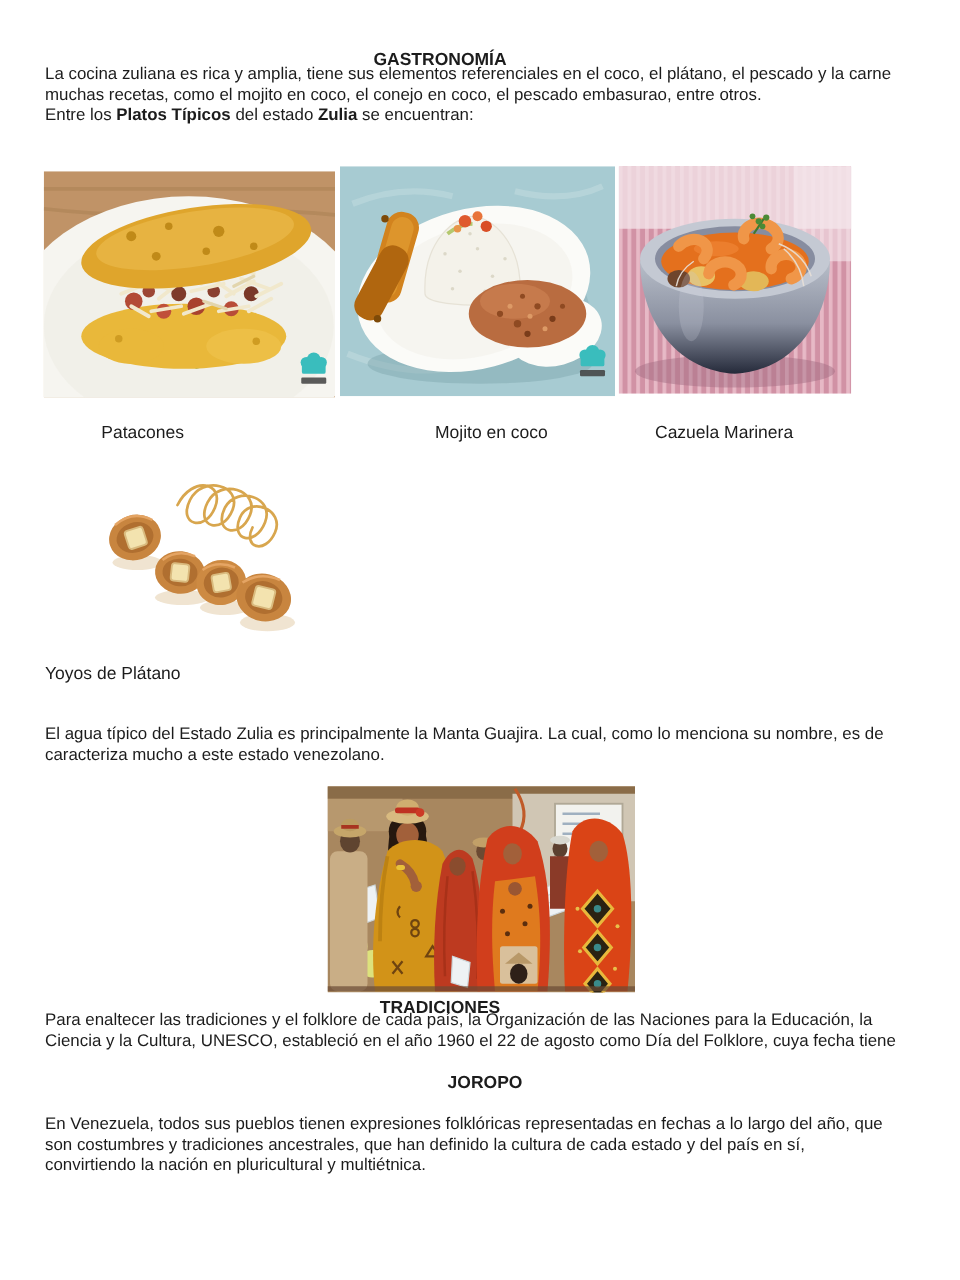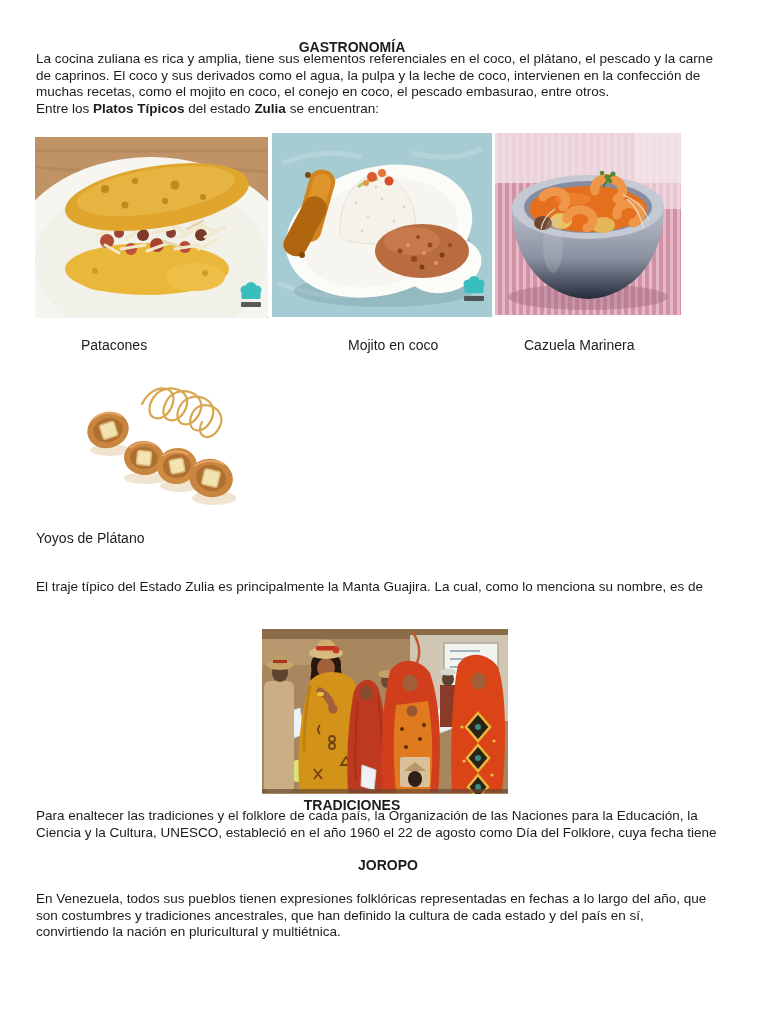--- a/index.html
+++ b/index.html
@@ -16,21 +16,20 @@
 </style>
 </head>
 <body>
 
 <div class="page">
 
   <h1 class="heading" style="top:36px;">GASTRONOMÍA</h1>
 
   <div class="para" style="top:51px;">
     <div class="ln">La cocina zuliana es rica y amplia, tiene sus elementos referenciales en el coco, el plátano, el pescado y la carne</div>
-    <div class="ln">de caprinos. El coco y sus derivados como el agua, la pulpa y la leche de coco, intervienen en la confección de</div>
     <div class="ln">muchas recetas, como el mojito en coco, el conejo en coco, el pescado embasurao, entre otros.</div>
     <div class="ln"><span>Entre los </span><span class="b">Platos Típicos</span><span> del estado </span><span class="b">Zulia</span><span> se encuentran:</span></div>
   </div>
 
   <figure class="fig" style="left:35px;top:137px;width:233px;height:181px;">
     <svg width="233" height="181" viewBox="0 0 233 181">
       <rect width="233" height="181" fill="#c09367"></rect>
       <path d="M0,14 h233 M0,30 q60,7 120,3 t113,2" stroke="#a87f52" stroke-width="3" fill="none" opacity="0.5"></path>
       <ellipse cx="116" cy="122" rx="142" ry="102" fill="#f6f5f0"></ellipse>
       <ellipse cx="116" cy="124" rx="116" ry="82" fill="#efede5" opacity="0.6"></ellipse>
@@ -249,21 +248,22 @@
           <path d="M72,84 q12,-9 26,-3"></path>
           <path d="M104,92 q12,-8 26,-2"></path>
           <path d="M136,102 q14,-9 30,-2"></path>
       </g>
     </svg>
   </figure>
 
   <div class="cap" style="left:36px;top:530px;">Yoyos de Plátano</div>
 
   <div class="para" style="top:579px;">
-    <div class="ln">El traje típico del Estado Zulia es principalmente la Manta Guajira. La cual, como lo menciona su nombre, es de</div>
+    <div class="ln">El agua típico del Estado Zulia es principalmente la Manta Guajira. La cual, como lo menciona su nombre, es de</div>
+    <div class="ln">caracteriza mucho a este estado venezolano.</div>
   </div>
 
   <figure class="fig" style="left:262px;top:629px;width:246px;height:165px;">
     <svg width="246" height="165" viewBox="0 0 246 165">
       <rect width="246" height="165" fill="#a8875f"></rect>
       <rect width="246" height="10" fill="#8a6c48"></rect>
       <rect x="0" y="10" width="60" height="26" fill="#c2a478" opacity="0.6"></rect>
       <rect x="148" y="6" width="98" height="86" fill="#d0c6b4"></rect>
       <rect x="182" y="14" width="54" height="44" fill="#f2f2ee" stroke="#b0a896" stroke-width="1.5"></rect>
       <path d="M188,22 h30 M188,30 h38 M188,38 h24" stroke="#9fb0c0" stroke-width="2" fill="none"></path>

